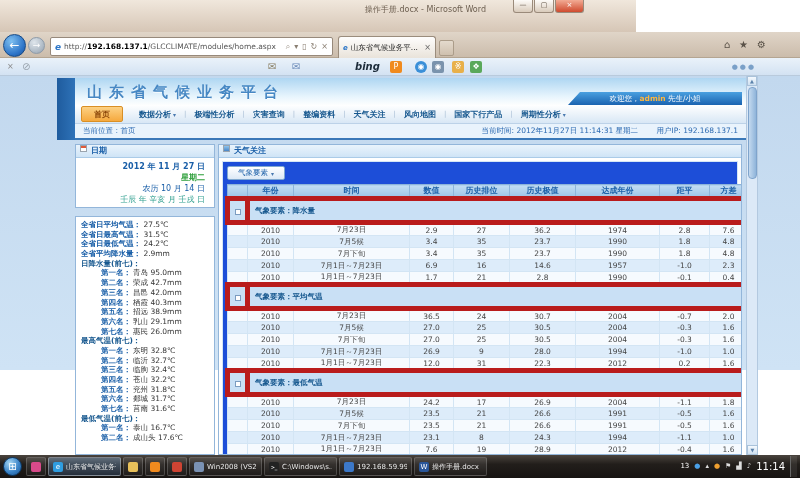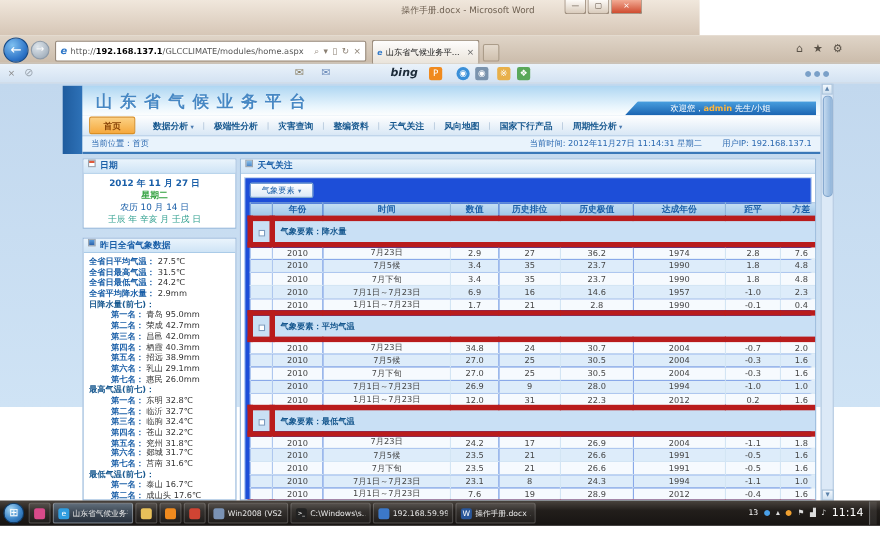--- a/index.html
+++ b/index.html
@@ -62,21 +62,21 @@
   .info-right span{margin-left:16px}
 
   .panel-head{height:13px;background:linear-gradient(#eaf4fc,#cfe4f6);border-bottom:1px solid #aacbe8;display:flex;align-items:flex-start;padding:0 4px;font-size:8px;font-weight:bold;color:#1a5fa8;white-space:nowrap}
   .p-ico{width:7px;height:7px;margin-right:4px;border:1px solid #9aa4ae;flex:none}
   .p-ico.cal{background:linear-gradient(#e05a3a 45%,#fff 45%)}
   .p-ico.chart{background:linear-gradient(#5a9ede,#2a60a8)}
   .p-ico.watch{background:linear-gradient(#8ec4ec,#4a86c8)}
 
   .sidebar{position:absolute;left:18px;top:66px;width:140px;height:311px}
   .date-panel{position:absolute;left:0;top:0;width:140px;height:64px;border:1px solid #93b6da;background:#fff}
-  .date-body{padding:3px 9px 0 0;text-align:center;font-size:8px;line-height:11px;white-space:nowrap}
+  .date-body{padding:3px 9px 0 0;text-align:right;font-size:8px;line-height:11px;white-space:nowrap}
   .date-body div:nth-child(1){color:#1a5fa8;font-weight:bold}
   .date-body div:nth-child(2){color:#2fa03c;font-weight:bold}
   .date-body div:nth-child(3){color:#1a5fa8}
   .date-body div:nth-child(4){color:#2f9f8f}
   .wx-panel{position:absolute;left:0;top:72px;width:140px;height:239px;border:1px solid #93b6da;background:#fff;overflow:hidden}
   .wx-body{padding:3px 0 0 5px;font-size:7.5px}
   .wx-line{height:9.7px;line-height:9.7px;white-space:nowrap;overflow:hidden}
   .wx-label{color:#1a5fa8;font-weight:bold}
   .wx-val{color:#333}
   .wx-sec{color:#17588f;font-weight:bold}
@@ -202,24 +202,20 @@
             <span>日期</span>
           </div>
           <div class="date-body">
               <div>2012 年 11 月 27 日</div>
               <div>星期二</div>
               <div>农历 10 月 14 日</div>
               <div>壬辰 年 辛亥 月 壬戌 日</div>
             </div>
         </div>
         <div class="wx-panel">
-          <div class="panel-head">
-            <span class="p-ico chart"></span>
-            <span>昨日全省气象数据</span>
-          </div>
           <div class="wx-body">
               <div class="wx-line"><span class="wx-label">全省日平均气温：</span><span class="wx-val"> 27.5℃</span></div>
               <div class="wx-line"><span class="wx-label">全省日最高气温：</span><span class="wx-val"> 31.5℃</span></div>
               <div class="wx-line"><span class="wx-label">全省日最低气温：</span><span class="wx-val"> 24.2℃</span></div>
               <div class="wx-line"><span class="wx-label">全省平均降水量：</span><span class="wx-val"> 2.9mm</span></div>
               <div class="wx-line"><span class="wx-sec">日降水量(前七)：</span></div>
               <div class="wx-line wx-rank"><span class="wx-label">第一名：</span><span class="wx-station">青岛</span><span class="wx-val"> 95.0mm</span></div>
               <div class="wx-line wx-rank"><span class="wx-label">第二名：</span><span class="wx-station">荣成</span><span class="wx-val"> 42.7mm</span></div>
               <div class="wx-line wx-rank"><span class="wx-label">第三名：</span><span class="wx-station">昌邑</span><span class="wx-val"> 42.0mm</span></div>
               <div class="wx-line wx-rank"><span class="wx-label">第四名：</span><span class="wx-station">栖霞</span><span class="wx-val"> 40.3mm</span></div>
@@ -337,21 +333,21 @@
                   <td>0.4</td>
                 </tr>
                 <tr class="group-row">
                   <td class="chk-cell"><span class="chk"></span></td>
                   <td class="group-label" colspan="8">气象要素：平均气温</td>
                 </tr>
                 <tr class="data-row">
                   <td></td>
                   <td>2010</td>
                   <td>7月23日</td>
-                  <td>34.8</td>
+                  <td>36.5</td>
                   <td>24</td>
                   <td>30.7</td>
                   <td>2004</td>
                   <td>-0.7</td>
                   <td>2.0</td>
                 </tr>
                 <tr class="data-row alt">
                   <td></td>
                   <td>2010</td>
                   <td>7月5候</td>

